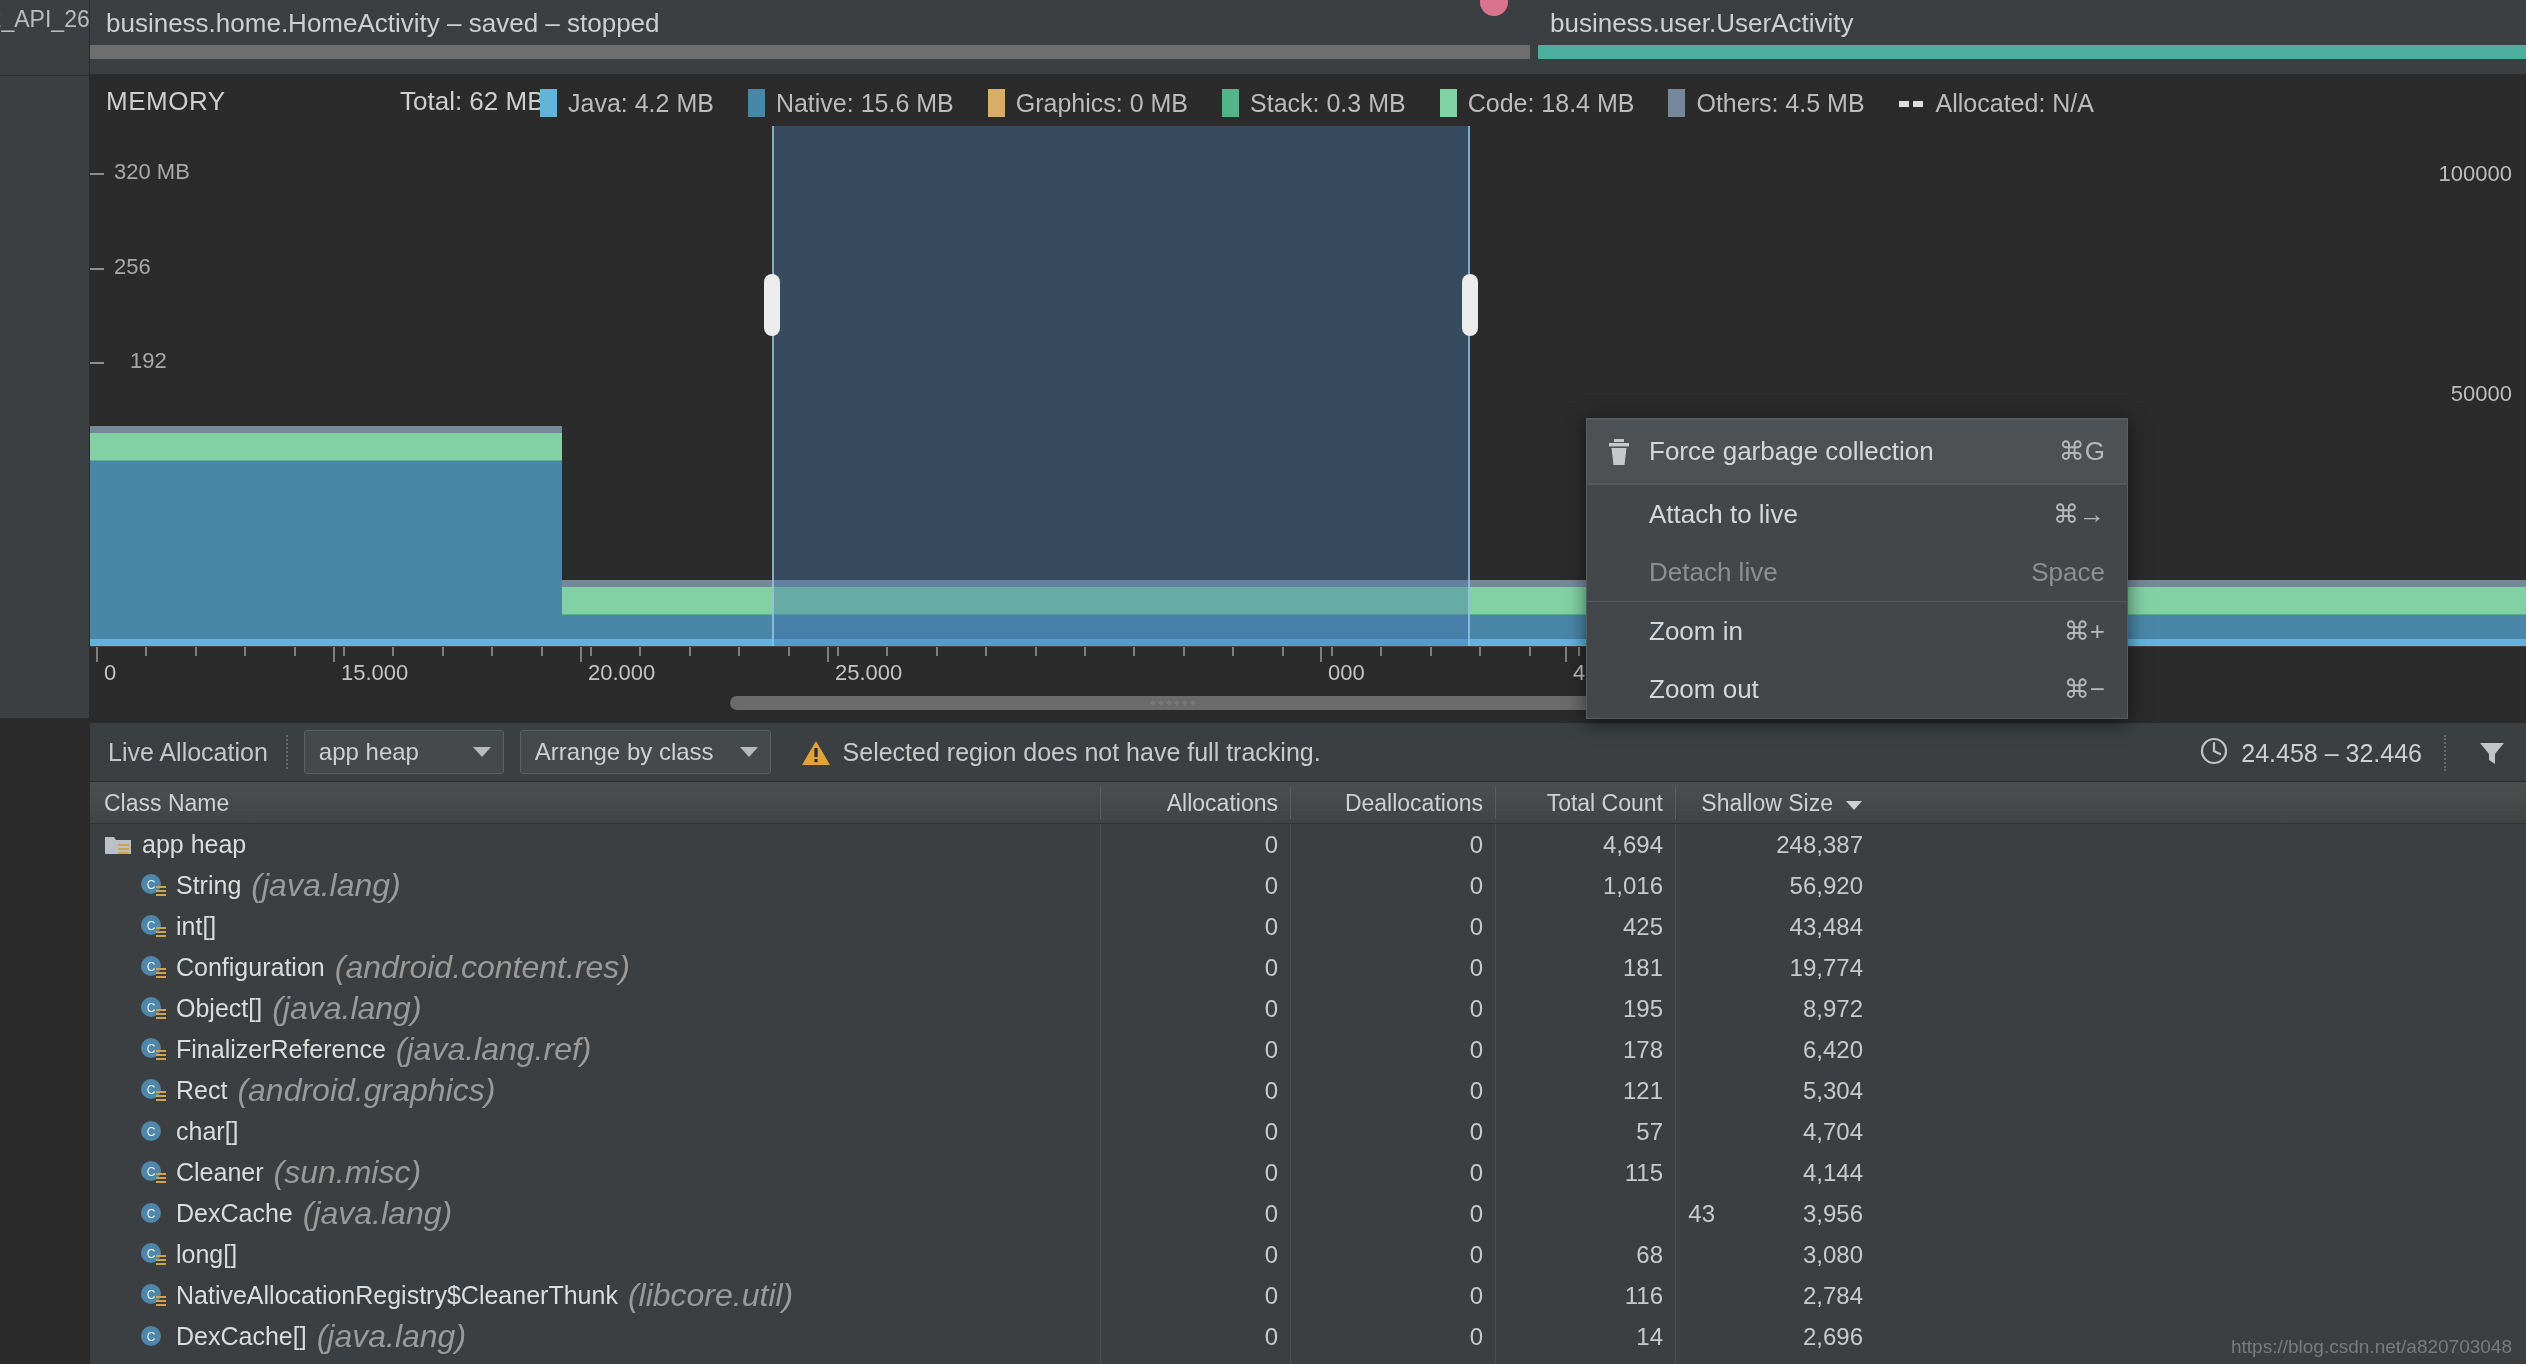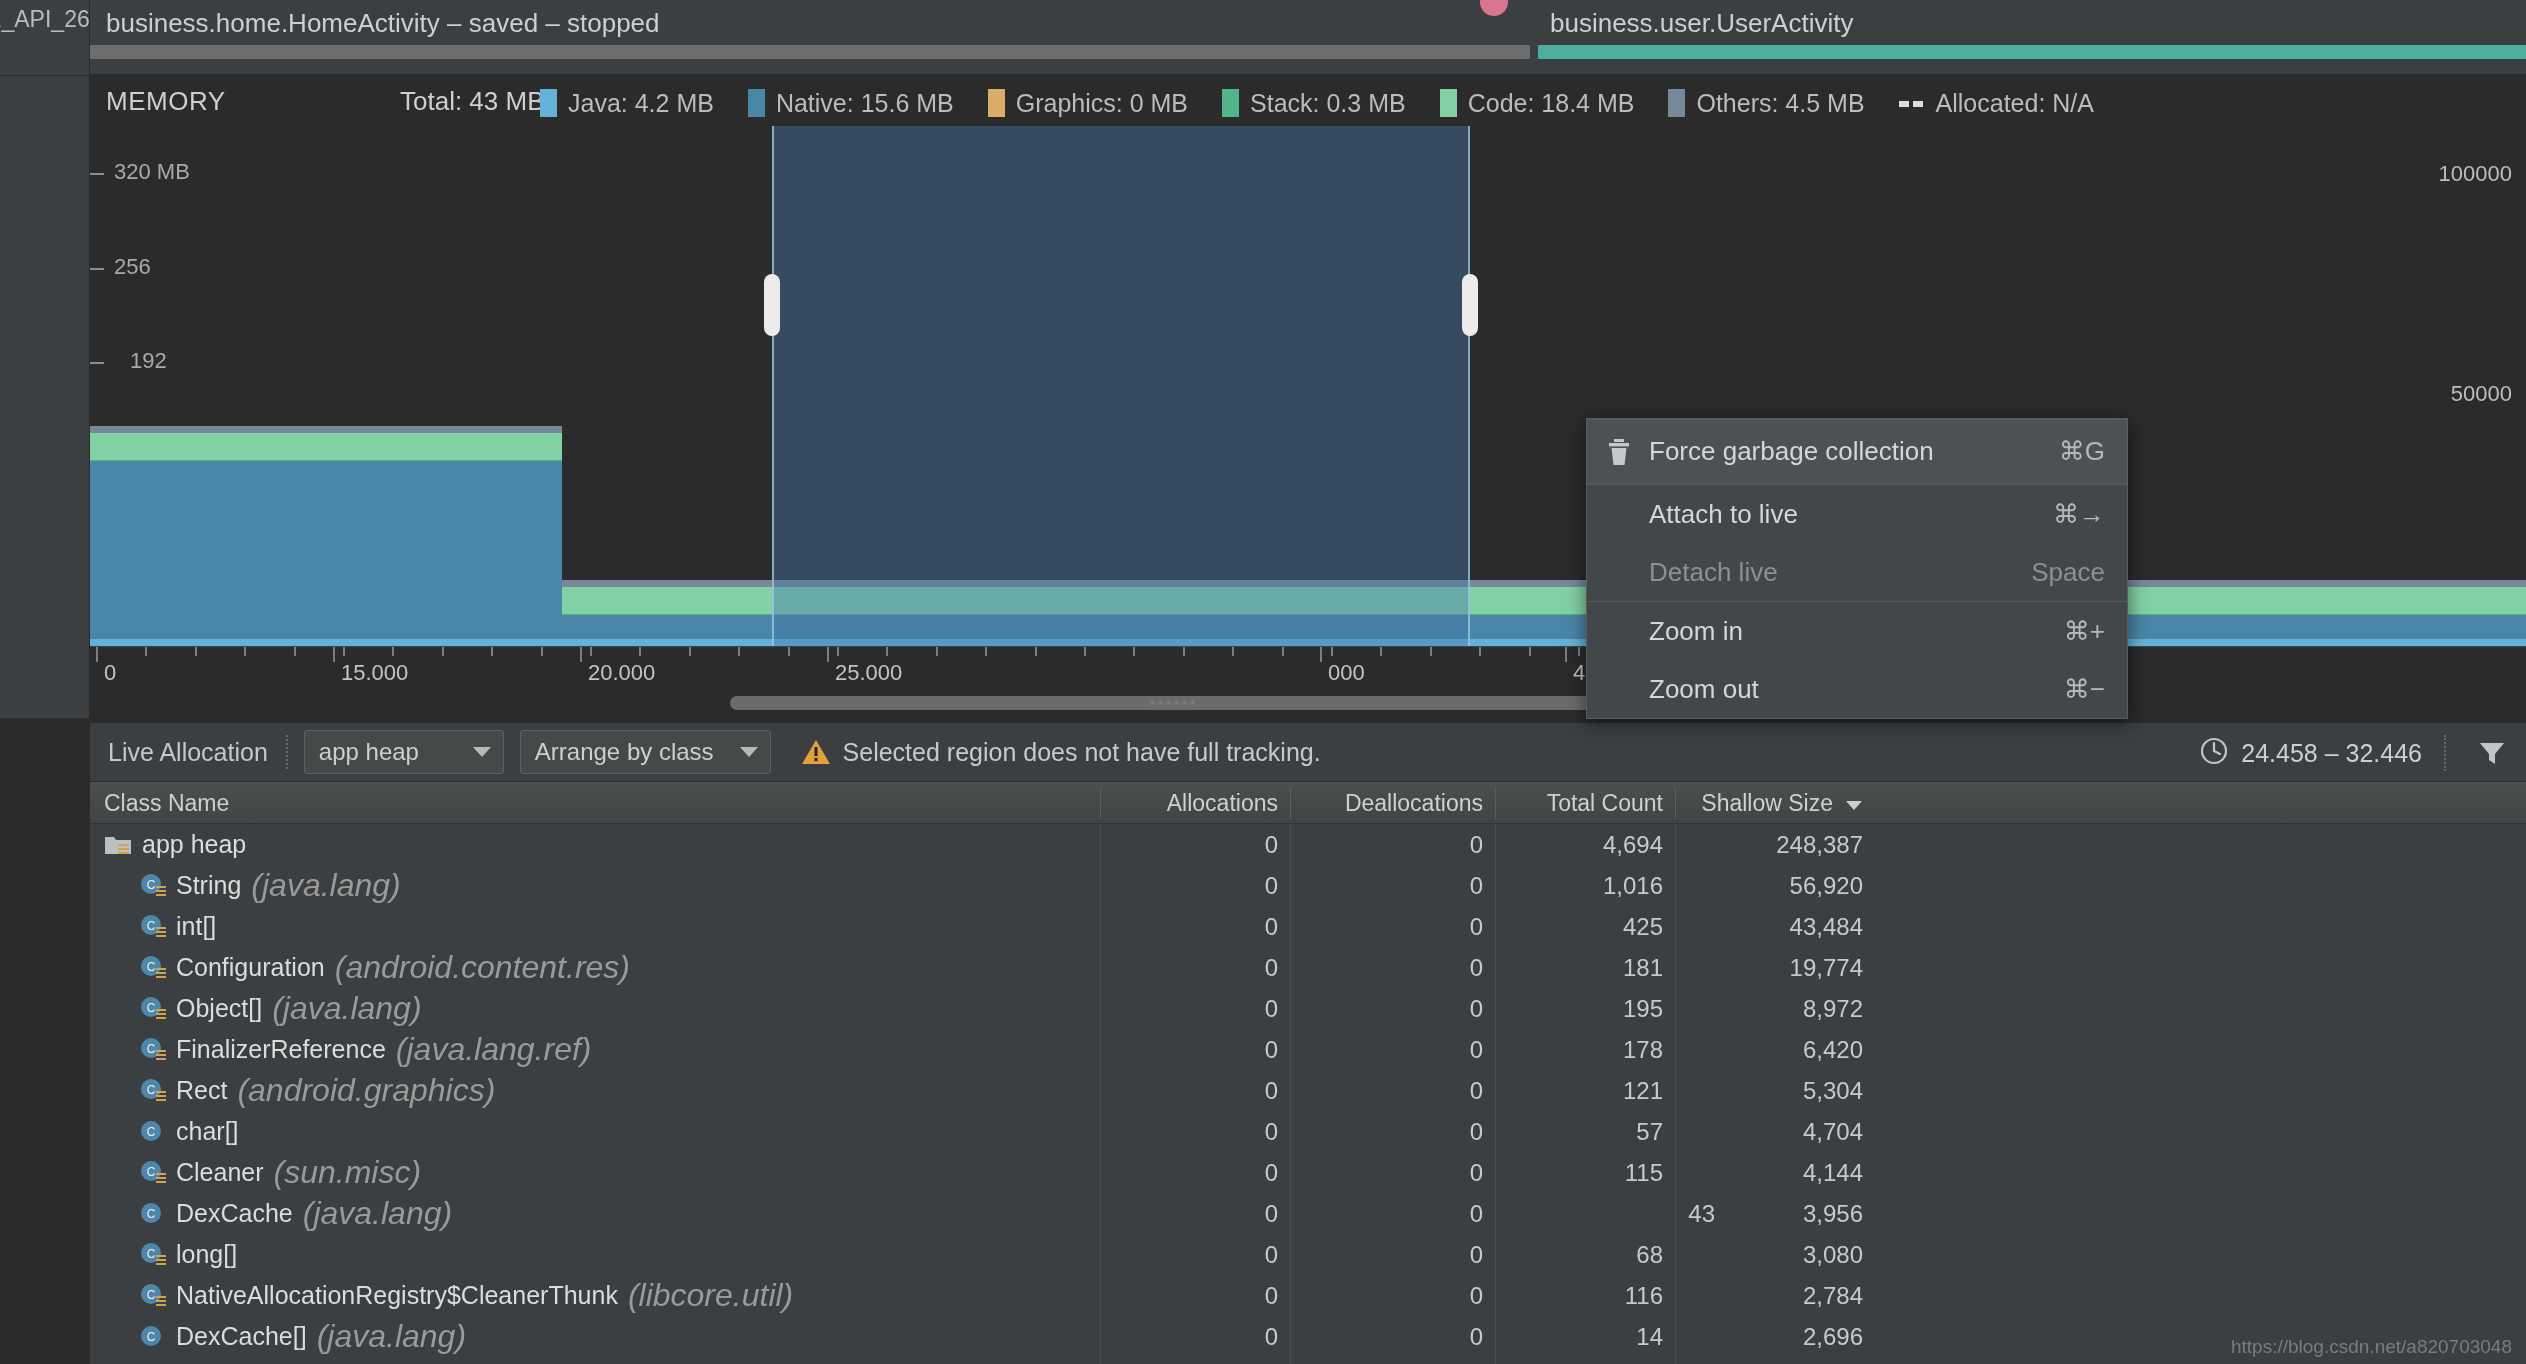--- a/index.html
+++ b/index.html
@@ -140,21 +140,21 @@
     border: 1px solid #5e6061; border-radius: 3px;
     display: flex; align-items: center; justify-content: space-between;
     padding: 0 12px 0 14px; margin-right: 16px;
   }
   .tb-select span { font-size: 24px; color: #cfcfcf; white-space: nowrap; }
   .caret {
     width: 0; height: 0; margin-left: 26px;
     border-left: 9px solid transparent; border-right: 9px solid transparent;
     border-top: 10px solid #b9b9b9;
   }
-  .warn-wrap { display: flex; align-items: flex-start; margin-left: 14px; }
+  .warn-wrap { display: flex; align-items: flex-end; margin-left: 14px; }
   .warn-icon { margin-right: 12px; display: flex; }
   .warn-text { font-size: 25px; color: #c9c9c9; white-space: nowrap; }
   .range-wrap {
     position: absolute; right: 104px; top: 0; height: 60px;
     display: flex; align-items: center;
   }
   .range-text { font-size: 25px; color: #cfcfcf; margin-left: 12px; white-space: nowrap; }
   .tb-sep-right {
     position: absolute; right: 80px; top: 12px;
     width: 1px; height: 36px; border-left: 2px dotted #6a6a6a;
@@ -237,21 +237,21 @@
       <div class="evt-bar teal"></div>
       <div class="evt-dot"></div>
     </div>
   </div>
 
   <div class="memory-panel">
     <div class="mem-left-gutter"></div>
 
     <div class="mem-header">
       <div class="mem-title">MEMORY</div>
-      <div class="mem-total">Total: 43 MB</div>
+      <div class="mem-total">Total: 62 MB</div>
       <div class="legend" id="legend">
           <div class="legend-item">
             <span class="legend-swatch" style="background: rgb(99, 179, 217);"></span>
             <span class="legend-text">Java: 4.2 MB</span>
           </div>
           <div class="legend-item">
             <span class="legend-swatch" style="background: rgb(74, 134, 168);"></span>
             <span class="legend-text">Native: 15.6 MB</span>
           </div>
           <div class="legend-item">

